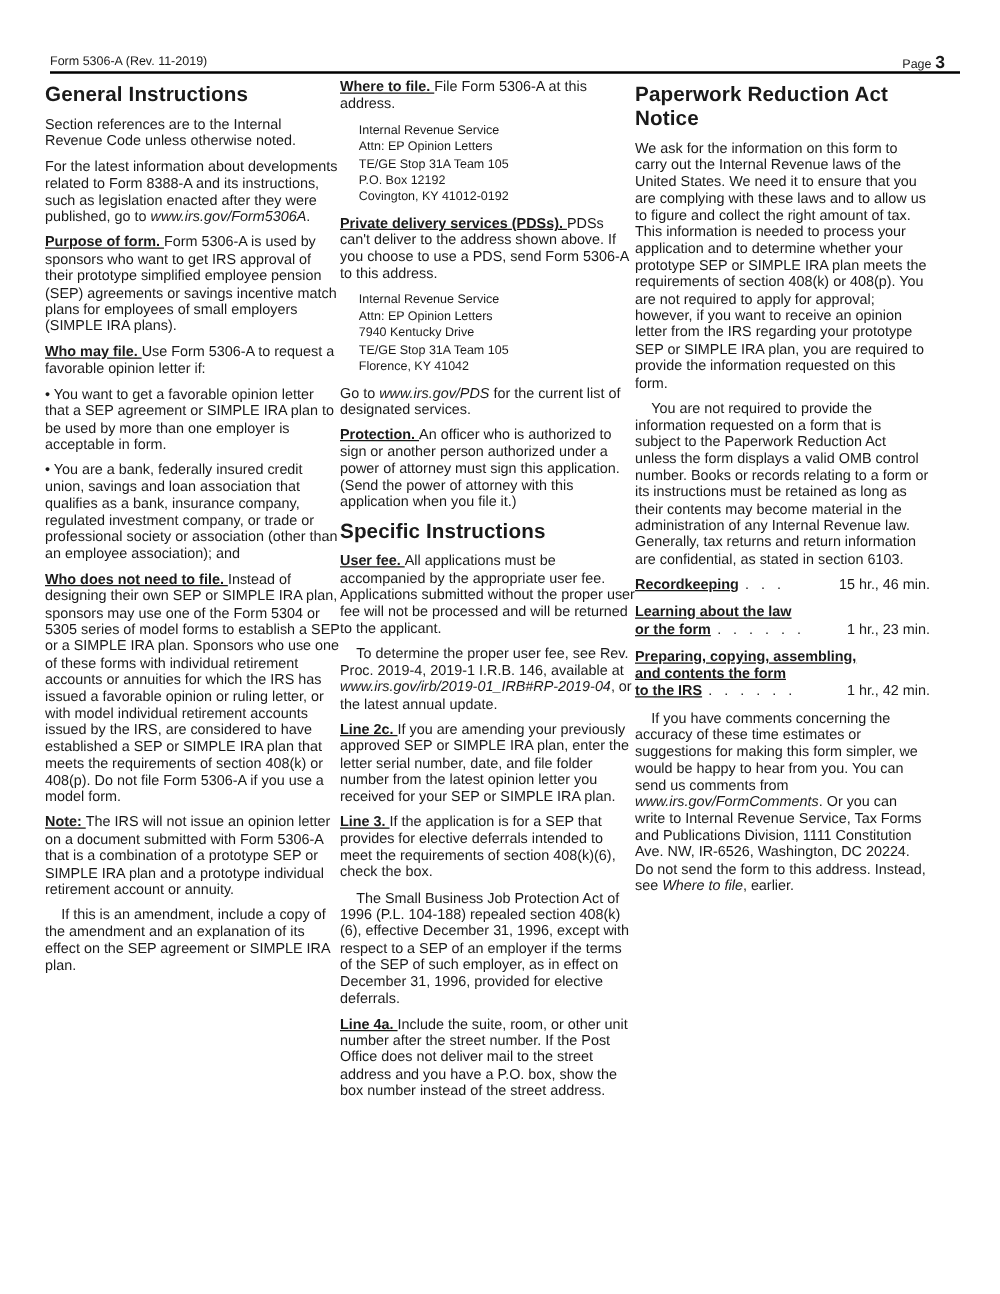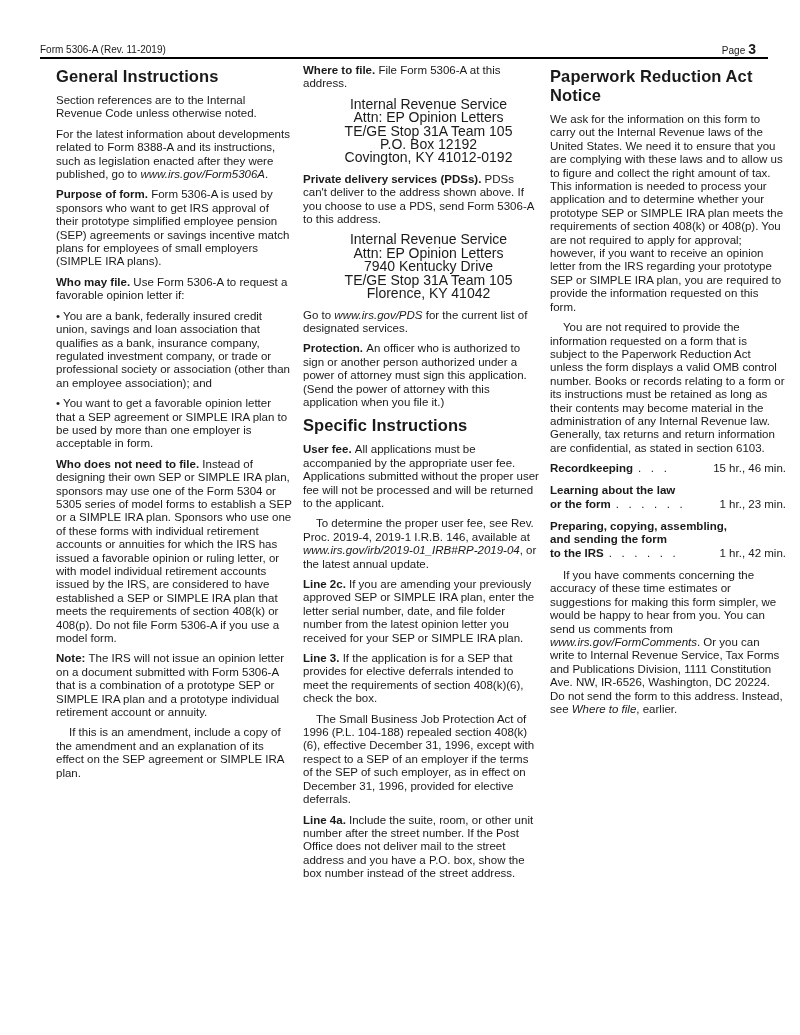--- a/index.html
+++ b/index.html
@@ -17,35 +17,35 @@
     font-size: 10px;
   }
   .header .page-right { font-size: 10px; }
   .header .page-num { font-weight: bold; font-size: 14px; margin-left: 3px; }
   .rule {
     position: absolute; left: 40px; right: 32px; top: 57px;
     border-top: 2.5px solid #000;
   }
 
   .columns {
-    position: absolute; left: 56px; top: 64px; width: 730px;
-    display: flex; gap: 11px;
+    position: absolute; left: 36px; top: 64px; width: 730px;
+    display: flex; 
   }
   .col { width: 236px; flex: 0 0 236px; }
 
   .h1 {
     font-size: 16.5px; font-weight: bold; line-height: 19px;
     margin: 3px 0 8px 0; letter-spacing: 0.1px;
   }
   .h2 { font-size: 14px; font-weight: bold; line-height: 17px; margin: 5px 0 7px 0; }
   p { margin: 0 0 7px 0; font-size: 11.5px; line-height: 13.4px; }
   p.indent { text-indent: 13px; }
-  .b { font-weight: bold; }
+  .b { font-weight: bold; text-decoration: underline; }
   .i { font-style: italic; }
-  .address { margin: 0 0 8px 15px; font-size: 14px; line-height: 13.4px; text-align: center; }
+  .address { margin: 0 0 8px 15px; font-size: 10px; line-height: 13.4px; }
   .times { margin: 1px 0 8px 0; }
   .time-line { display: flex; font-size: 11.5px; line-height: 13.8px; align-items: flex-end; }
   .time-line .dots { white-space: pre; padding-left: 5px; overflow: hidden; }
   .time-line .val { margin-left: auto; white-space: nowrap; padding-left: 6px; }
 </style>
 </head>
 <body>
 
 <div class="page">
   <div class="header">
@@ -56,22 +56,22 @@
   </div>
   <div class="rule"></div>
 
   <div class="columns">
     <div class="col">
         <div class="h1">General Instructions</div>
         <p><span>Section references are to the Internal Revenue Code unless otherwise noted.</span></p>
         <p><span>For the latest information about developments related to Form 8388-A and its instructions, such as legislation enacted after they were published, go to </span><span class="i">www.irs.gov/Form5306A</span><span>.</span></p>
         <p><span class="b">Purpose of form. </span><span>Form 5306-A is used by sponsors who want to get IRS approval of their prototype simplified employee pension (SEP) agreements or savings incentive match plans for employees of small employers (SIMPLE IRA plans).</span></p>
         <p><span class="b">Who may file. </span><span>Use Form 5306-A to request a favorable opinion letter if:</span></p>
+        <p><span>• You want to get a favorable opinion letter that a SEP agreement or SIMPLE IRA plan to be used by more than one employer is acceptable in form.</span></p>
         <p><span>• You are a bank, federally insured credit union, savings and loan association that qualifies as a bank, insurance company, regulated investment company, or trade or professional society or association (other than an employee association); and</span></p>
-        <p><span>• You want to get a favorable opinion letter that a SEP agreement or SIMPLE IRA plan to be used by more than one employer is acceptable in form.</span></p>
         <p><span class="b">Who does not need to file. </span><span>Instead of designing their own SEP or SIMPLE IRA plan, sponsors may use one of the Form 5304 or 5305 series of model forms to establish a SEP or a SIMPLE IRA plan. Sponsors who use one of these forms with individual retirement accounts or annuities for which the IRS has issued a favorable opinion or ruling letter, or with model individual retirement accounts issued by the IRS, are considered to have established a SEP or SIMPLE IRA plan that meets the requirements of section 408(k) or 408(p). Do not file Form 5306-A if you use a model form.</span></p>
         <p><span class="b">Note: </span><span>The IRS will not issue an opinion letter on a document submitted with Form 5306-A that is a combination of a prototype SEP or SIMPLE IRA plan and a prototype individual retirement account or annuity.</span></p>
         <p class="indent"><span>If this is an amendment, include a copy of the amendment and an explanation of its effect on the SEP agreement or SIMPLE IRA plan.</span></p>
       </div>
     <div class="col">
         <p><span class="b">Where to file. </span><span>File Form 5306-A at this address.</span></p>
         <div class="address">
           <div>Internal Revenue Service</div>
           <div>Attn: EP Opinion Letters</div>
           <div>TE/GE Stop 31A Team 105</div>
@@ -115,21 +115,21 @@
             <span class="b">or the form</span>
             <span class="dots">.   .   .   .   .   .</span>
             <span class="val">1 hr., 23 min.</span>
           </div>
         </div>
         <div class="times">
           <div class="time-line">
             <span class="b">Preparing, copying, assembling,</span>
           </div>
           <div class="time-line">
-            <span class="b">and sending the form</span>
+            <span class="b">and contents the form</span>
           </div>
           <div class="time-line">
             <span class="b">to the IRS</span>
             <span class="dots">.   .   .   .   .   .</span>
             <span class="val">1 hr., 42 min.</span>
           </div>
         </div>
         <p class="indent"><span>If you have comments concerning the accuracy of these time estimates or suggestions for making this form simpler, we would be happy to hear from you. You can send us comments from </span><span class="i">www.irs.gov/FormComments</span><span>. Or you can write to Internal Revenue Service, Tax Forms and Publications Division, 1111 Constitution Ave. NW, IR-6526, Washington, DC 20224. Do not send the form to this address. Instead, see </span><span class="i">Where to file</span><span>, earlier.</span></p>
       </div>
   </div>

